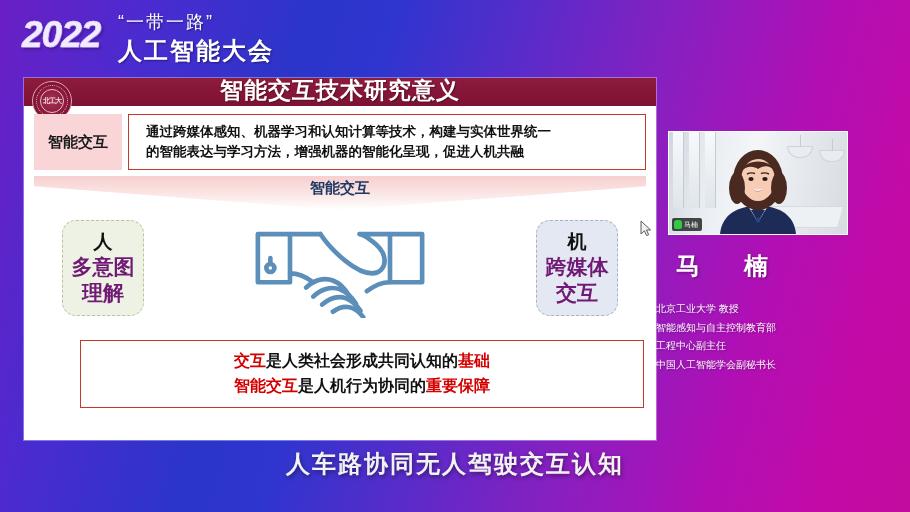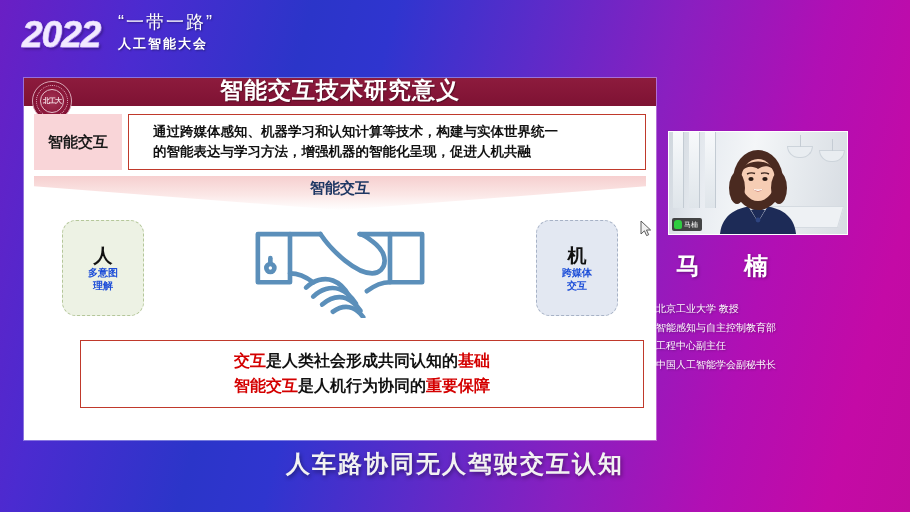--- a/index.html
+++ b/index.html
@@ -47,21 +47,21 @@
     left: 96px; top: 0px;
     font-size: 18px;
     font-weight: 400;
     letter-spacing: 2px;
     color: #ffffff;
     text-shadow: 1px 1px 2px rgba(0,0,0,.4);
   }
   #conf-logo .sub-line {
     position: absolute;
     left: 96px; top: 25px;
-    font-size: 13px;
+    font-size: 24px;
     font-weight: 700;
     letter-spacing: 2px;
     color: #ffffff;
     text-shadow: 1px 1px 2px rgba(0,0,0,.4);
   }
 
   
   #slide {
     position: absolute;
     left: 24px; top: 78px;
@@ -115,21 +115,21 @@
   .def-row { display: flex; align-items: stretch; gap: 6px; height: 56px; }
   .def-tag {
     width: 88px;
     background: #f9d5d8;
     display: flex; align-items: center; justify-content: center;
     font-size: 15px; font-weight: 700; color: #1a1a1a;
   }
   .def-text {
     flex: 1;
     border: 1.5px solid #c0392b;
-    padding: 5px 24px;
+    padding: 5px 17px;
     display: flex; flex-direction: column; justify-content: center;
     font-size: 13.5px; font-weight: 700; color: #111; line-height: 1.45;
   }
 
   
   .chevron-wrap {
     position: relative;
     margin-top: 6px;
     height: 34px;
   }
@@ -160,21 +160,21 @@
     width: 82px; height: 96px;
     border-radius: 14px;
     border: 1.5px dashed #9aa6b2;
     display: flex; flex-direction: column;
     align-items: center; justify-content: center;
     line-height: 1.25;
   }
   .entity-box.human { background: #edf2e4; border-color: #b5c79a; }
   .entity-box.machine { background: #e3e8f2; border-color: #a7b2c6; }
   .entity-box .big { font-size: 19px; font-weight: 700; color: #111; }
-  .entity-box .small { font-size: 10px; font-weight: 700; color: #1d4ed8; }
+  .entity-box .small { font-size: 21px; font-weight: 700; color: #701a75; }
   .handshake { width: 180px; height: 100px; }
 
   
   .conclusion {
     position: absolute;
     left: 12px; right: 12px; bottom: 14px;
     border: 1.5px solid #c0392b;
     background: #ffffff;
     padding: 7px 0 8px 0;
     text-align: center;

